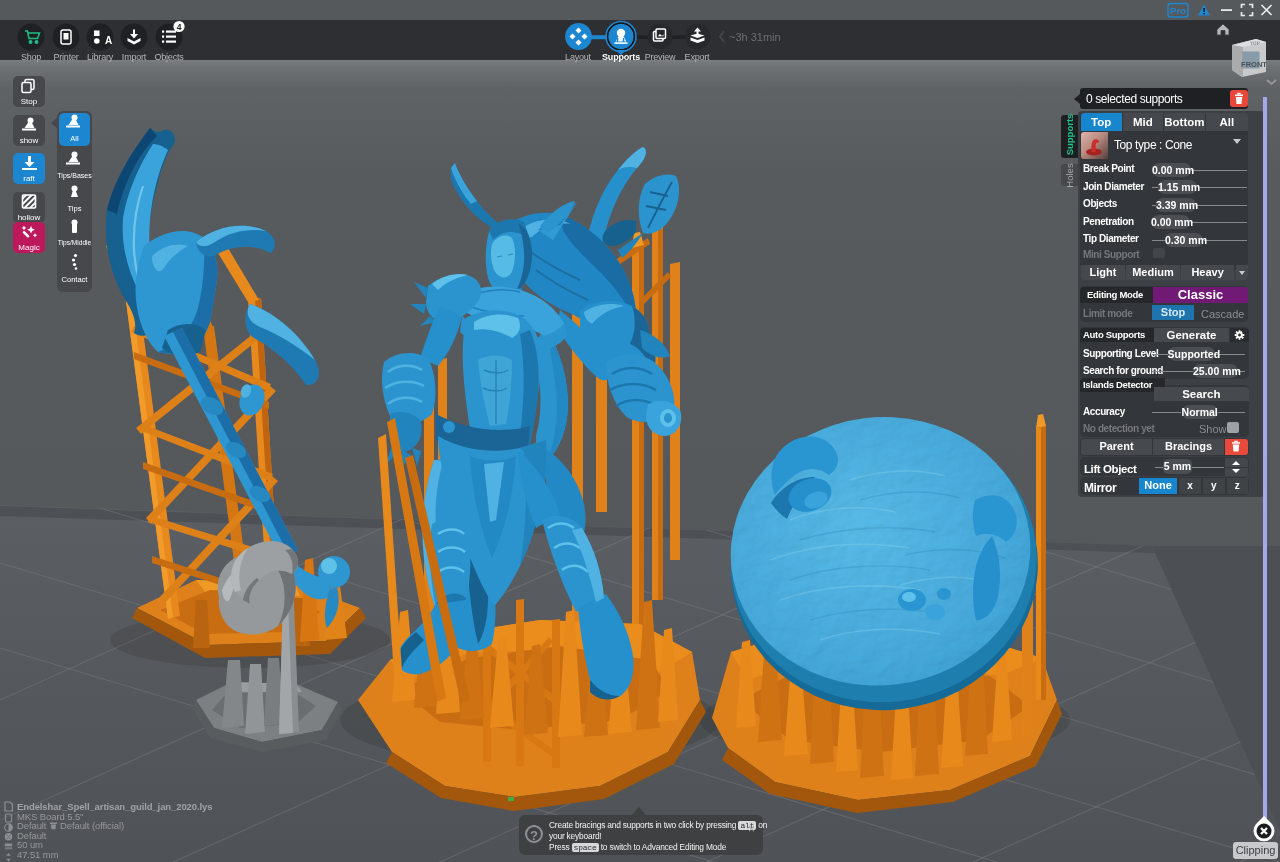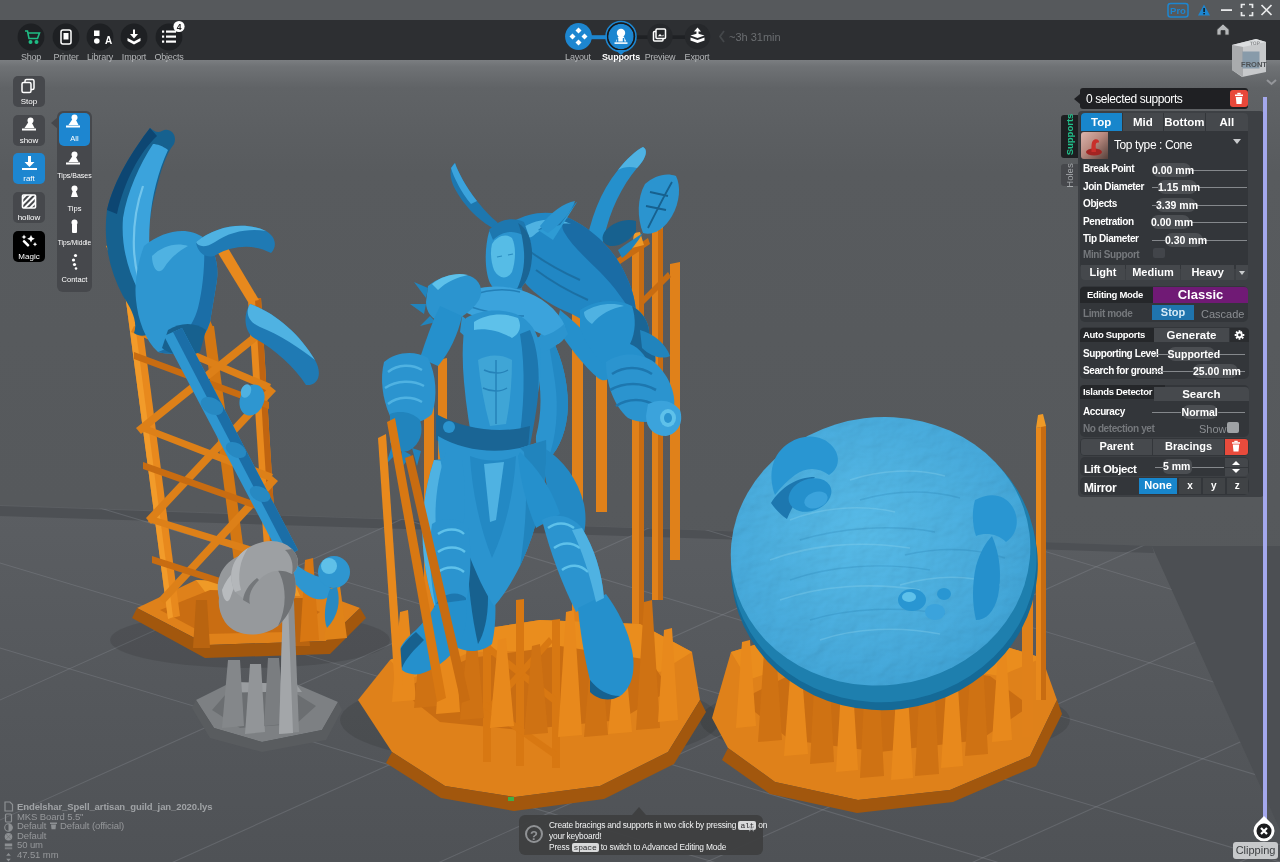--- a/index.html
+++ b/index.html
@@ -15,21 +15,21 @@
 #toolbar{position:absolute;left:0;top:20px;width:1280px;height:40px;background:#2d2f32;z-index:5}
 .tlab{position:absolute;font-size:9px;letter-spacing:-0.2px;color:#b4b6b8;text-align:center;width:44px}
 
 #vp{position:absolute;left:0;top:60px;width:1280px;height:802px}
 
 .lbtn{position:absolute;left:13px;width:32px;height:31px;border-radius:5px;background:#46484c;color:#fff;text-align:center;font-size:8px}
 .lbtn span{position:absolute;bottom:1px;left:0;width:100%}
 .sec{position:absolute;background:#33363a;border-radius:5px}
 .plbl{position:absolute;font-size:10px;letter-spacing:-0.4px;font-weight:bold;color:#fff;white-space:nowrap}
 .gray{color:#75787c!important}
-.pill{position:absolute;background:#4b4e52;border-radius:7px;color:#fff;font-weight:bold;font-size:10.5px;text-align:left;height:14px;line-height:14px;white-space:nowrap}
+.pill{position:absolute;background:#4b4e52;border-radius:7px;color:#fff;font-weight:bold;font-size:10.5px;text-align:center;height:14px;line-height:14px;white-space:nowrap}
 .track{position:absolute;height:1px;background:#85888c}
 .cell{position:absolute;background:#45484c;color:#fff;text-align:center;font-size:11.5px;font-weight:bold;white-space:nowrap;overflow:hidden}
 .dcell{position:absolute;background:#25272a;color:#fff;font-size:9.5px;letter-spacing:-0.3px;font-weight:bold;white-space:nowrap;overflow:hidden}
 </style></head>
 <body>
 <div id="page">
 
 
 <svg class="abs" style="left:1160px;top:0;width:120px;height:20px" viewBox="0 0 120 20">
  <rect x="8" y="3.5" width="20" height="13.5" rx="2.5" fill="none" stroke="#1d86d0" stroke-width="1.5"></rect>
@@ -495,21 +495,21 @@
 <div class="lbtn" style="top:192px"><span>hollow</span>
  <svg width="18" height="16" style="margin-top:2px">
         <defs>
           <pattern id="hat" width="4" height="4" patternUnits="userSpaceOnUse" patternTransform="rotate(45)">
             <rect width="4" height="4" fill="#46484c"></rect>
             <rect width="2" height="4" fill="#fff"></rect>
           </pattern>
         </defs>
         <rect x="2.5" y="1" width="13" height="13" rx="1" fill="url(#hat)" stroke="#fff" stroke-width="1.6"></rect>
       </svg></div>
-<div class="lbtn" style="top:231px;background:#000000"><span>Magic</span>
+<div class="lbtn" style="top:222px;background:#be185d"><span>Magic</span>
  <svg width="20" height="16" style="margin-top:2px">
         <g fill="#fff">
           <path d="M12 2 l1.2 2.6 2.6 1.2 -2.6 1.2 -1.2 2.6 -1.2 -2.6 -2.6 -1.2 2.6 -1.2 z"></path>
           <path d="M5 1.5 l0.8 1.7 1.7 0.8 -1.7 0.8 -0.8 1.7 -0.8 -1.7 -1.7 -0.8 1.7 -0.8 z"></path>
           <path d="M16 9 l0.7 1.5 1.5 0.7 -1.5 0.7 -0.7 1.5 -0.7 -1.5 -1.5 -0.7 1.5 -0.7 z"></path>
           <rect x="3" y="9" width="8" height="2.6" rx="1" transform="rotate(45 7 10.3)"></rect>
         </g>
       </svg></div>
 
 <div class="abs" style="left:57px;top:111px;width:35px;height:181px;background:#46484c;border-radius:6px"></div>
@@ -635,21 +635,21 @@
  <div class="abs plbl" style="left:22px;top:260.6px">Supporting Level</div>
  <div class="track" style="left:91px;top:266.6px;width:16px"></div>
       <div class="track" style="left:153px;top:266.6px;width:31px"></div>
  <div class="pill" style="left:106.6px;top:260px;width:47px">Supported</div>
  <div class="abs plbl" style="left:22px;top:277.8px">Search for ground</div>
  <div class="track" style="left:91px;top:283.8px;width:41px"></div>
       <div class="track" style="left:177px;top:283.8px;width:7px"></div>
  <div class="pill" style="left:132px;top:277.2px;width:45px">25.00 mm</div>
 
  <div class="sec" style="left:19px;top:297.8px;width:169px;height:52px"></div>
- <div class="dcell" style="left:19px;top:298px;width:85px;height:14px;border-radius:4px 0 0 0">
+ <div class="dcell" style="left:19px;top:291px;width:85px;height:14px;border-radius:4px 0 0 0">
         <span style="position:absolute;left:3px;top:1px">Islands Detector</span>
       </div>
  <div class="cell" style="left:92.7px;top:299.6px;width:95.3px;height:14px;line-height:14px;background:#46494d;font-size:11.5px;border-radius:0 4px 0 0">Search</div>
  <div class="abs plbl" style="left:22px;top:318.7px">Accuracy</div>
  <div class="track" style="left:91px;top:324.7px;width:29px"></div>
       <div class="track" style="left:157px;top:324.7px;width:27px"></div>
  <div class="pill" style="left:120.6px;top:318px;width:36px">Normal</div>
  <div class="abs plbl gray" style="left:22px;top:336px">No detection yet</div>
  <div class="abs" style="left:138px;top:336px;font-size:11px;color:#8b8e92">Show</div>
  <div class="abs" style="left:166px;top:335px;width:12px;height:11px;background:#9fa2a5;border-radius:2px"></div>

